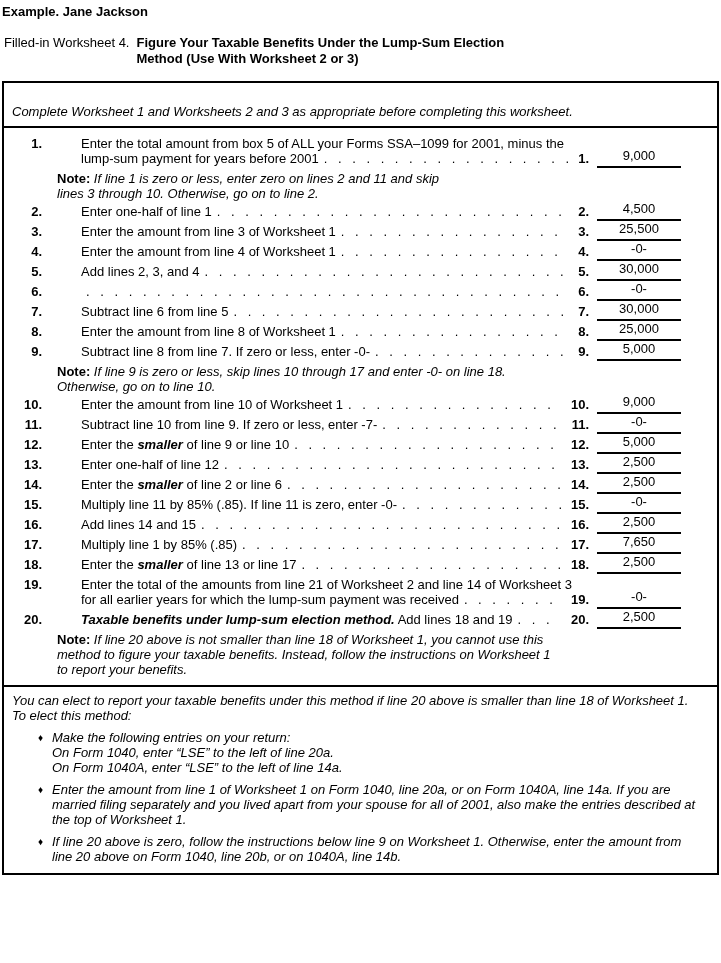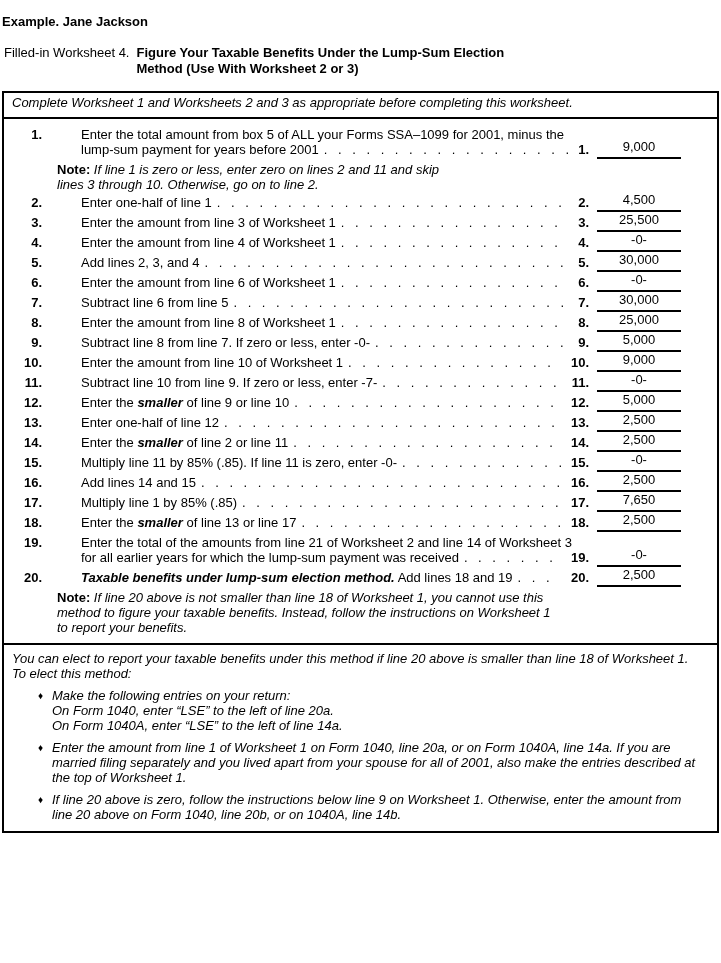--- a/index.html
+++ b/index.html
@@ -3,35 +3,35 @@
 <meta charset="utf-8">
 <style>
   html, body { margin: 0; padding: 0; }
   body {
     width: 721px; height: 963px;
     background: #fff; color: #000;
     font-family: "Liberation Sans", sans-serif;
     font-size: 13px;
     position: relative;
   }
-  .header { margin: 14px 0 0 2px; }
+  .header { margin: 4px 0 0 2px; }
   .example-title { font-weight: bold; line-height: 15px; }
   .ws-head { display: flex; margin: 16px 0 0 2px; line-height: 16px; }
   .ws-label { white-space: nowrap; margin-right: 7px; flex: 0 0 auto; }
   .ws-title { font-weight: bold; white-space: pre-line; }
 
   .main-box {
     margin: 14px 0 0 2px;
     width: 717px;
     border: 2px solid #000;
     box-sizing: border-box;
   }
   .banner {
     font-style: italic;
-    padding: 2px 8px 7px 8px;
+    padding: 21px 8px 7px 8px;
     border-bottom: 2px solid #000;
     line-height: 15px;
   }
   .rows { padding: 5px 36px 8px 6px; }
   .line-row { display: flex; margin-top: 3px; line-height: 15px; }
   .num {
     flex: 0 0 32px; text-align: right; font-weight: bold;
     padding-right: 9px; box-sizing: content-box;
   }
   .lbody { flex: 1; min-width: 0; margin-left: 30px; }
@@ -138,21 +138,20 @@
             <span class="dots"></span>
             <span class="amt-num">5.</span>
             <span class="amt"><span>30,000</span></span>
           </div>
         </div>
       </div>
       <div class="line-row">
         <span class="num">6.</span>
         <div class="lbody">
           <div class="lastline">
-            <span class="ltext"><span>Enter the amount from line 6 of Worksheet 1</span></span>
             <span class="dots"></span>
             <span class="amt-num">6.</span>
             <span class="amt"><span>-0-</span></span>
           </div>
         </div>
       </div>
       <div class="line-row">
         <span class="num">7.</span>
         <div class="lbody">
           <div class="lastline">
@@ -178,20 +177,22 @@
         <span class="num">9.</span>
         <div class="lbody">
           <div class="lastline">
             <span class="ltext"><span>Subtract line 8 from line 7. If zero or less, enter -0-</span></span>
             <span class="dots"></span>
             <span class="amt-num">9.</span>
             <span class="amt"><span>5,000</span></span>
           </div>
         </div>
       </div>
+      <div class="note-row"><span class="note-label">Note:</span><span class="note-text"> If line 9 is zero or less, skip lines 10 through 17 and enter -0- on line 18.
+Otherwise, go on to line 10.</span></div>
       <div class="line-row">
         <span class="num">10.</span>
         <div class="lbody">
           <div class="lastline">
             <span class="ltext"><span>Enter the amount from line 10 of Worksheet 1</span></span>
             <span class="dots"></span>
             <span class="amt-num">10.</span>
             <span class="amt"><span>9,000</span></span>
           </div>
         </div>
@@ -226,21 +227,21 @@
             <span class="dots"></span>
             <span class="amt-num">13.</span>
             <span class="amt"><span>2,500</span></span>
           </div>
         </div>
       </div>
       <div class="line-row">
         <span class="num">14.</span>
         <div class="lbody">
           <div class="lastline">
-            <span class="ltext"><span>Enter the </span><span class="bold">smaller</span><span> of line 2 or line 11</span></span>
+            <span class="ltext"><span>Enter the </span><span class="bold">smaller</span><span> of line 2 or line 6</span></span>
             <span class="dots"></span>
             <span class="amt-num">14.</span>
             <span class="amt"><span>2,500</span></span>
           </div>
         </div>
       </div>
       <div class="line-row">
         <span class="num">15.</span>
         <div class="lbody">
           <div class="lastline">

